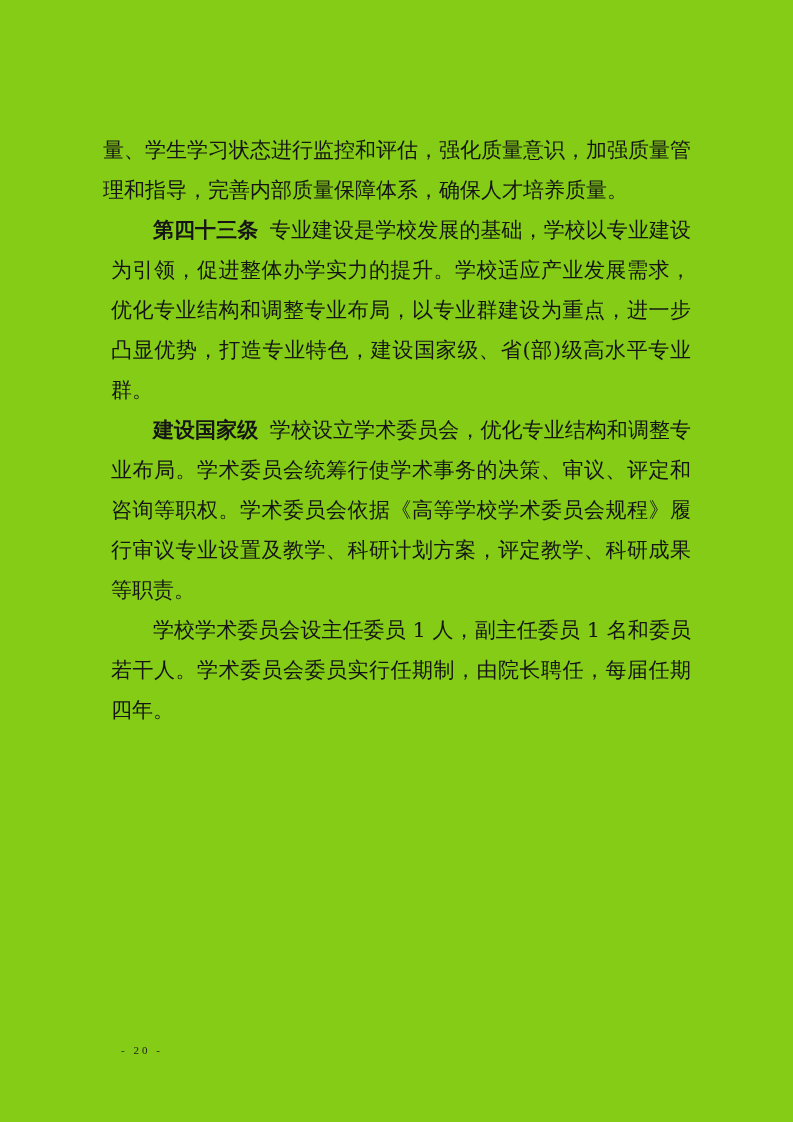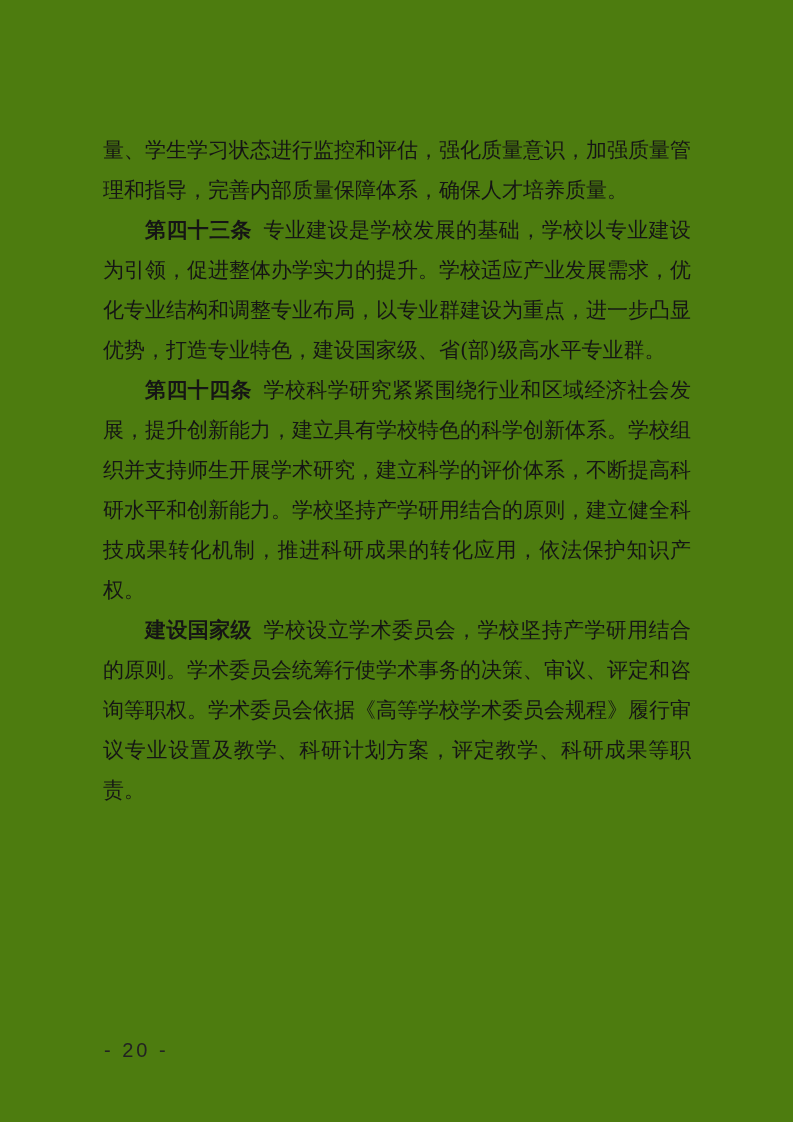--- a/index.html
+++ b/index.html
@@ -4,62 +4,63 @@
 <style>
   html, body {
     margin: 0;
     padding: 0;
     background: #ffffff;
   }
   .page {
     position: relative;
     width: 793px;
     height: 1122px;
-    background: #4d7c0f;
+    background: #84cc16;
     overflow: hidden;
     font-family: "DejaVu Serif", "Liberation Serif", serif;
     color: #151515;
   }
   .content {
     position: absolute;
     left: 103px;
     top: 130px;
     width: 588px;
     font-size: 21px;
     line-height: 40px;
     text-align: justify;
     letter-spacing: 0;
   }
   .para {
     margin: 0;
     padding: 0;
   }
   .para.indent {
     text-indent: 2em;
+    margin-left: 8px;
   }
   .lead {
     font-weight: bold;
     font-family: "DejaVu Sans", "Liberation Sans", sans-serif;
     margin-right: 0.55em;
   }
   .footer {
     position: absolute;
-    left: 104px;
+    left: 121px;
     top: 1038px;
-    font-size: 20px;
+    font-size: 11px;
     line-height: 24px;
     letter-spacing: 3px;
     color: #222222;
-    font-family: Liberation Sans, sans-serif;
+    font-family: Liberation Serif, serif;
   }
 </style>
 </head>
 <body>
 
 <div class="page">
   <div class="content">
       <p class="para"><span>量、学生学习状态进行监控和评估，强化质量意识，加强质量管理和指导，完善内部质量保障体系，确保人才培养质量。</span></p>
       <p class="para indent"><span class="lead">第四十三条</span><span>专业建设是学校发展的基础，学校以专业建设为引领，促进整体办学实力的提升。学校适应产业发展需求，优化专业结构和调整专业布局，以专业群建设为重点，进一步凸显优势，打造专业特色，建设国家级、省(部)级高水平专业群。</span></p>
-      <p class="para indent"><span class="lead">第四十四条</span><span>学校科学研究紧紧围绕行业和区域经济社会发展，提升创新能力，建立具有学校特色的科学创新体系。学校组织并支持师生开展学术研究，建立科学的评价体系，不断提高科研水平和创新能力。学校坚持产学研用结合的原则，建立健全科技成果转化机制，推进科研成果的转化应用，依法保护知识产权。</span></p>
-      <p class="para indent"><span class="lead">建设国家级</span><span>学校设立学术委员会，学校坚持产学研用结合的原则。学术委员会统筹行使学术事务的决策、审议、评定和咨询等职权。学术委员会依据《高等学校学术委员会规程》履行审议专业设置及教学、科研计划方案，评定教学、科研成果等职责。</span></p>
+      <p class="para indent"><span class="lead">建设国家级</span><span>学校设立学术委员会，优化专业结构和调整专业布局。学术委员会统筹行使学术事务的决策、审议、评定和咨询等职权。学术委员会依据《高等学校学术委员会规程》履行审议专业设置及教学、科研计划方案，评定教学、科研成果等职责。</span></p>
+      <p class="para indent"><span>学校学术委员会设主任委员 1 人，副主任委员 1 名和委员若干人。学术委员会委员实行任期制，由院长聘任，每届任期四年。</span></p>
     </div>
   <div class="footer">- 20 -</div>
 </div>
 
 </body></html>

